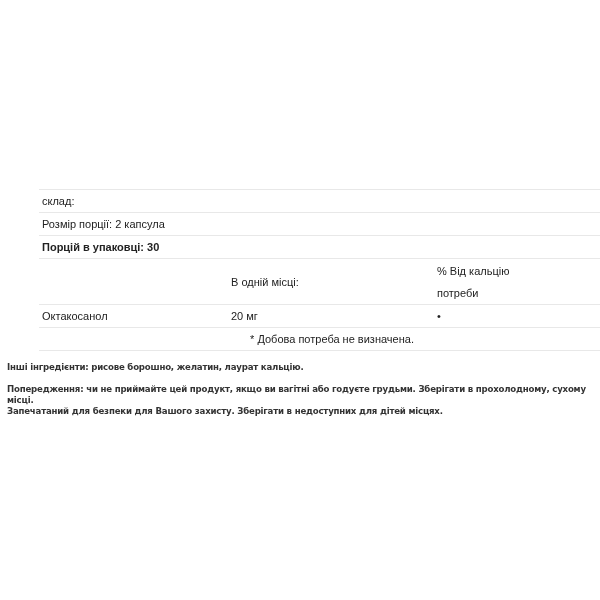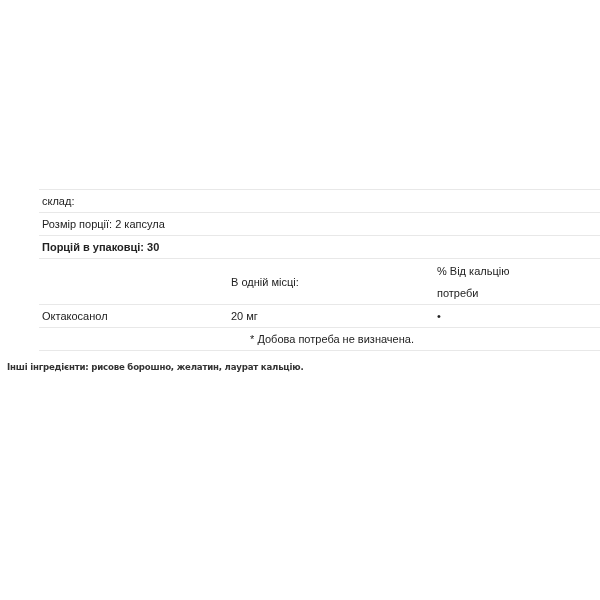--- a/index.html
+++ b/index.html
@@ -81,13 +81,17 @@
     <td>•</td>
   </tr>
   <tr class="last">
     <td colspan="3">* Добова потреба не визначена.</td>
   </tr>
 </tbody>
   </table>
 
 <div class="notes">
   <p>Інші інгредієнти: рисове борошно, желатин, лаурат кальцію.</p>
+  <p>
+    <span>Попередження: чи не приймайте цей продукт, якщо ви вагітні або годуєте грудьми. Зберігати в прохолодному, сухому місці.</span><br>
+    <span>Запечатаний для безпеки для Вашого захисту. Зберігати в недоступних для дітей місцях.</span>
+  </p>
 </div>
 
 </body></html>

